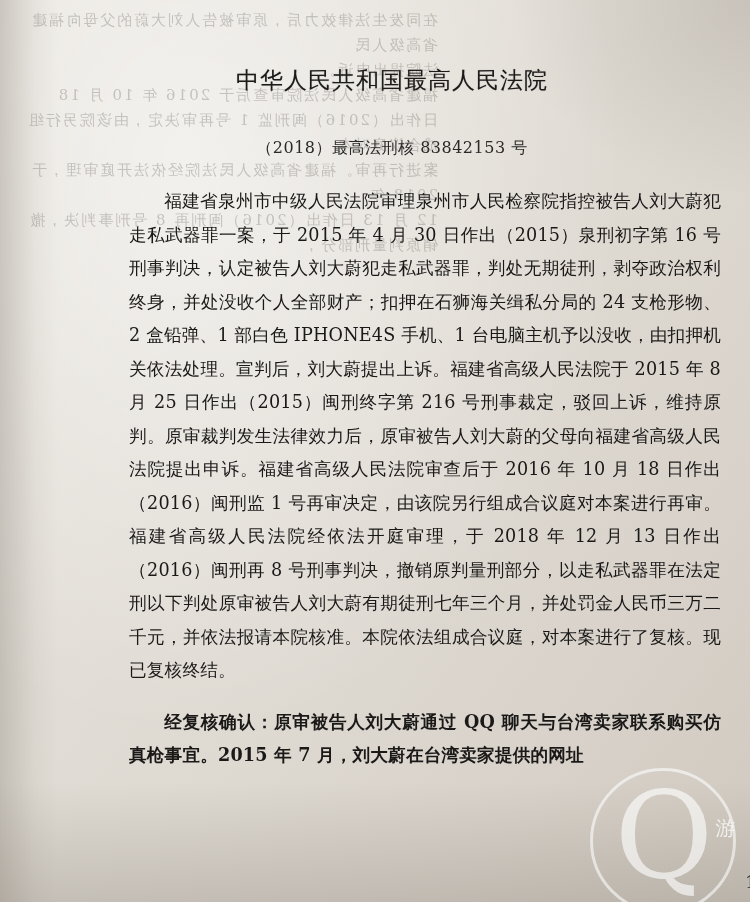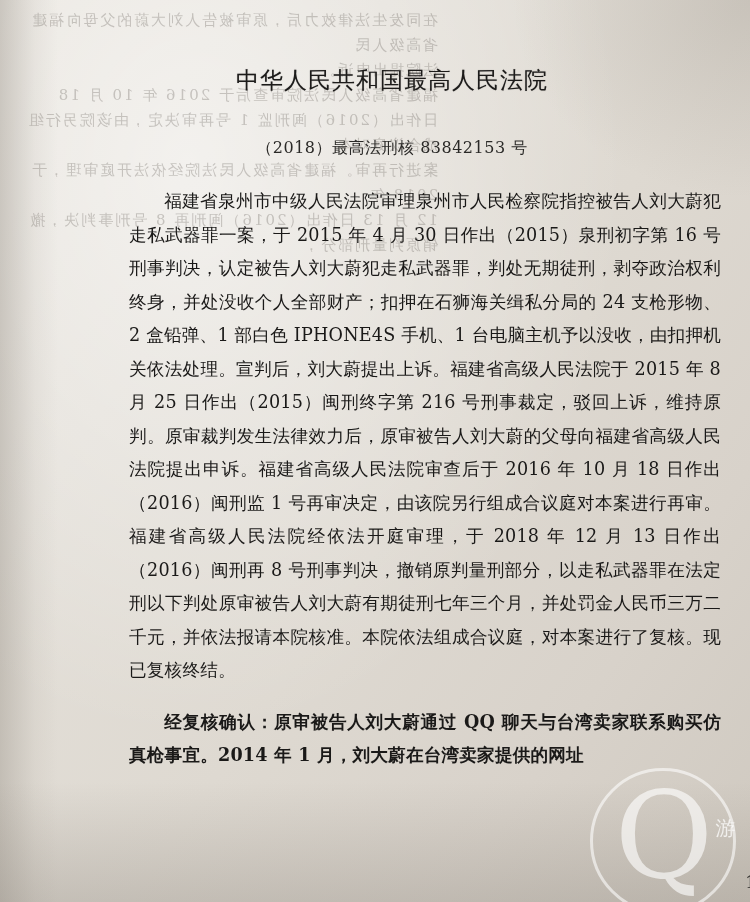--- a/index.html
+++ b/index.html
@@ -170,21 +170,21 @@
 
   <div class="content">
 
     <div class="doc-title">中华人民共和国最高人民法院</div>
 
 
     <div class="doc-number">（2018）最高法刑核 83842153 号</div>
 
     <div class="body-text">
       <p>福建省泉州市中级人民法院审理泉州市人民检察院指控被告人刘大蔚犯走私武器罪一案，于 2015 年 4 月 30 日作出（2015）泉刑初字第 16 号刑事判决，认定被告人刘大蔚犯走私武器罪，判处无期徒刑，剥夺政治权利终身，并处没收个人全部财产；扣押在石狮海关缉私分局的 24 支枪形物、2 盒铅弹、1 部白色 IPHONE4S 手机、1 台电脑主机予以没收，由扣押机关依法处理。宣判后，刘大蔚提出上诉。福建省高级人民法院于 2015 年 8 月 25 日作出（2015）闽刑终字第 216 号刑事裁定，驳回上诉，维持原判。原审裁判发生法律效力后，原审被告人刘大蔚的父母向福建省高级人民法院提出申诉。福建省高级人民法院审查后于 2016 年 10 月 18 日作出（2016）闽刑监 1 号再审决定，由该院另行组成合议庭对本案进行再审。福建省高级人民法院经依法开庭审理，于 2018 年 12 月 13 日作出（2016）闽刑再 8 号刑事判决，撤销原判量刑部分，以走私武器罪在法定刑以下判处原审被告人刘大蔚有期徒刑七年三个月，并处罚金人民币三万二千元，并依法报请本院核准。本院依法组成合议庭，对本案进行了复核。现已复核终结。</p>
-      <p>经复核确认：原审被告人刘大蔚通过 QQ 聊天与台湾卖家联系购买仿真枪事宜。2014 年 1 月，刘大蔚在台湾卖家提供的网址</p>
+      <p>经复核确认：原审被告人刘大蔚通过 QQ 聊天与台湾卖家联系购买仿真枪事宜。2015 年 7 月，刘大蔚在台湾卖家提供的网址</p>
     </div>
 
     <div class="page-number">1</div>
 
     <div class="watermark">
       <div class="ring"></div>
       <div class="q">Q</div>
       <div class="wm-label">游</div>
     </div>
 

